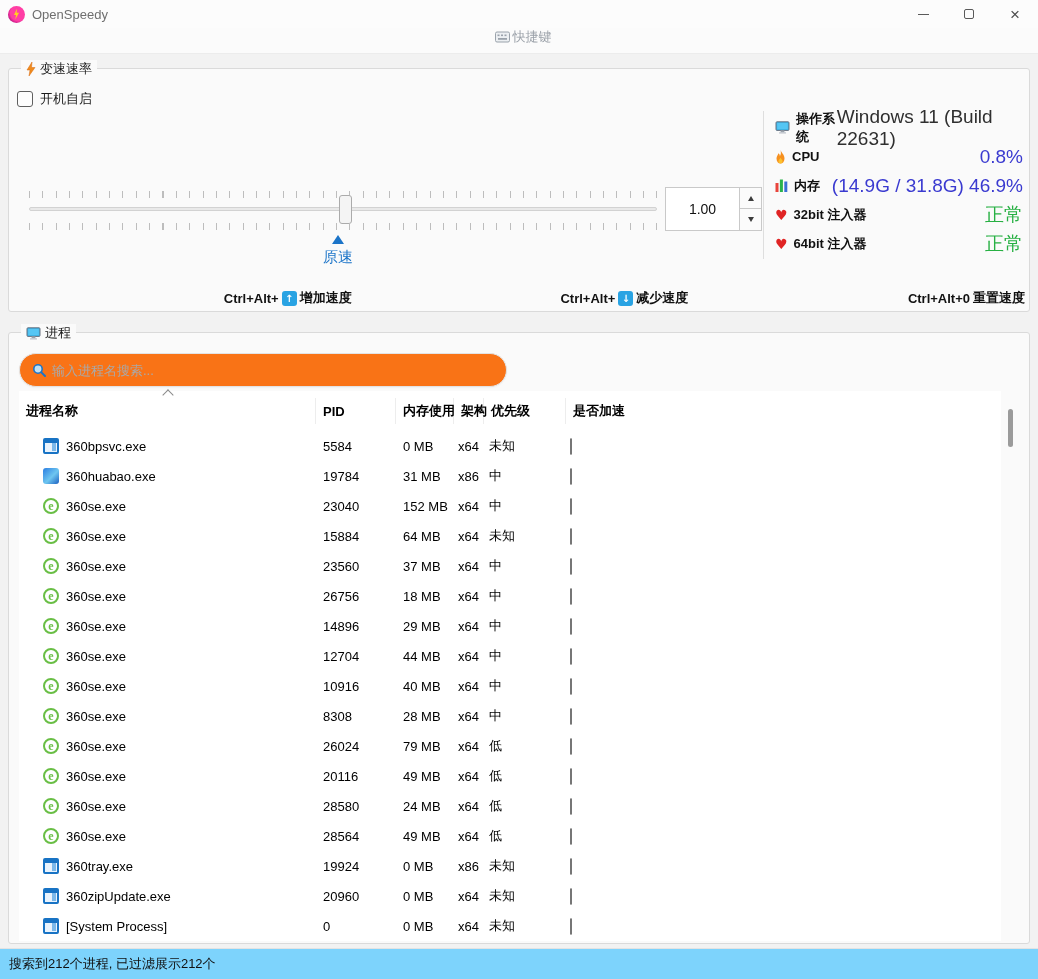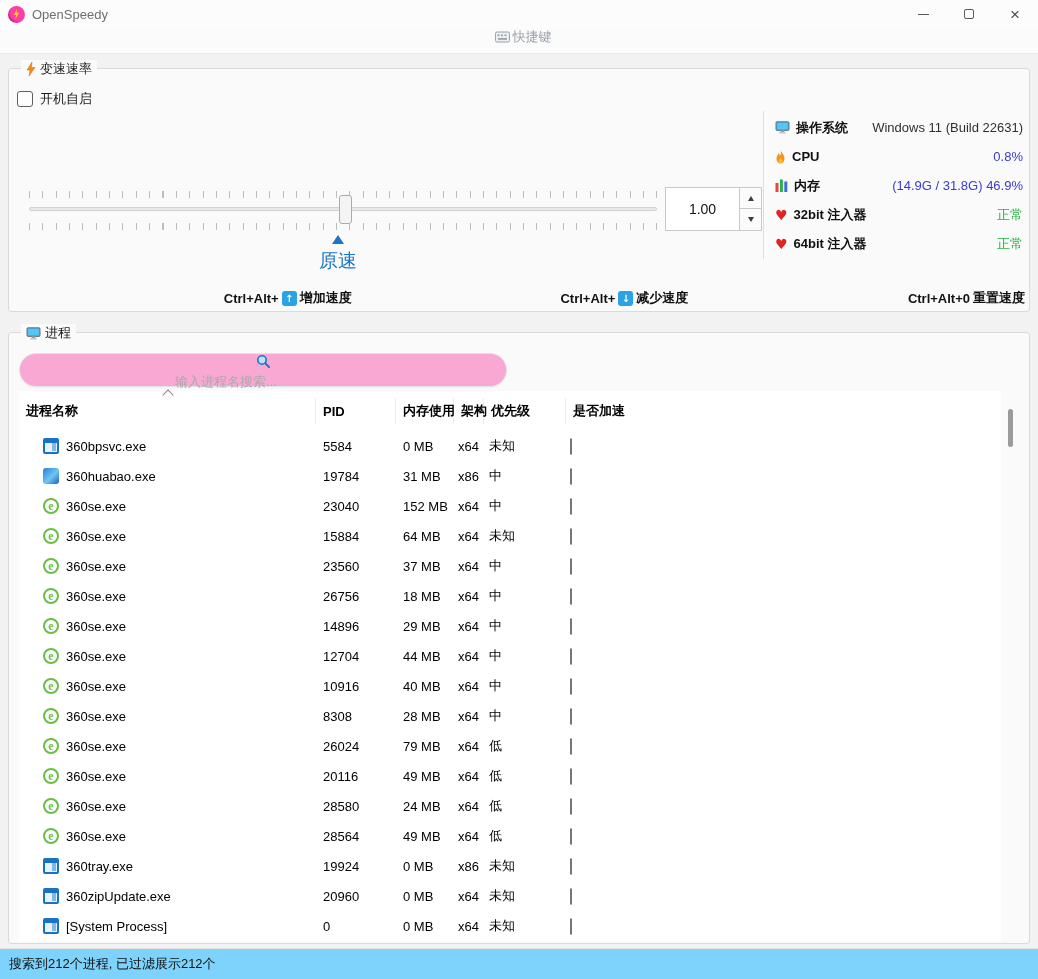--- a/index.html
+++ b/index.html
@@ -41,46 +41,46 @@
 
   .slider { position:absolute; left:20px; top:118px; width:628px; height:46px; }
   .ticks { position:absolute; left:0; width:628px; height:7px;
     background:repeating-linear-gradient(90deg,#bdbdbd 0 1px,transparent 1px 13.35px); }
   .ticks.top { top:4px; } .ticks.bottom { top:36px; }
   .groove { position:absolute; left:0; top:20px; width:628px; height:4px; background:#e9e9e9; border:1px solid #d2d2d2; border-radius:2px; }
   .handle { position:absolute; left:310px; top:8px; width:13px; height:29px; background:#f4f4f4; border:1px solid #ababab; border-radius:3px; }
 
   .origin-marker { position:absolute; left:309px; top:166px; width:40px; text-align:center; }
   .origin-tri { width:0; height:0; margin:0 auto; border-left:6px solid transparent; border-right:6px solid transparent; border-bottom:9px solid #1b74c8; }
-  .origin-label { color:#1b74c8; font-size:19px; margin-top:4px; }
+  .origin-label { color:#1b74c8; font-size:15px; margin-top:4px; }
 
   .spinbox { position:absolute; left:648px; top:118px; height:44px; display:flex;padding-left:8px; }
   .spin-value { width:74px; height:44px; background:#ffffff; border:1px solid #c9c9c9; border-right:none; display:flex; align-items:center; justify-content:center; font-size:14px; color:#111; }
   .spin-btns { display:flex; flex-direction:column; }
   .spin-btn { width:23px; height:22px; background:#fbfbfb; border:1px solid #c9c9c9; display:flex; align-items:center; justify-content:center; }
   .spin-btn + .spin-btn { border-top:none; }
   .tri-up { width:0; height:0; border-left:3.5px solid transparent; border-right:3.5px solid transparent; border-bottom:5px solid #3c3c3c; }
   .tri-down { width:0; height:0; border-left:3.5px solid transparent; border-right:3.5px solid transparent; border-top:5px solid #3c3c3c; }
 
   .vsep { position:absolute; left:754px; top:42px; width:1px; height:148px; background:#dedede; }
 
   .sysinfo { position:absolute; left:766px; top:44px; width:248px; }
   .si-row { height:29px; display:flex; align-items:center; justify-content:space-between; }
   .si-label { display:flex; align-items:center; gap:6px; font-weight:bold; color:#111; font-size:13px; }
-  .si-val { font-size:13px; color:#2f2f2f; }
+  .si-val { font-size:19px; color:#2f2f2f; }
   .si-val.blue { color:#3a3ad0; }
   .si-val.green { color:#27b043; }
   .heart { color:#e02424; font-size:14px; line-height:1; font-family:"DejaVu Sans",sans-serif; }
 
   .hotkeys { position:absolute; left:6px; top:220px; width:1010px; display:flex; }
   .hotkey { flex:1; display:flex; align-items:center; gap:3px; font-weight:600; color:#111; font-size:13px;justify-content:flex-end; }
   .key-arrow { width:15px; height:15px; border-radius:3px; background:#29a3e3; color:#fff; display:inline-flex; align-items:center; justify-content:center; font-size:10px; font-weight:bold; font-family:"DejaVu Sans",sans-serif; }
 
   
-  .searchbox { position:absolute; left:10px; top:20px; width:488px; height:34px; background:#f9a8d4; border:1px solid #e3e3e3; border-radius:17px; display:flex; align-items:center; padding:0 12px; gap:6px; box-shadow:0 1px 2px rgba(0,0,0,0.04);flex-direction:column; }
+  .searchbox { position:absolute; left:10px; top:20px; width:488px; height:34px; background:#f97316; border:1px solid #e3e3e3; border-radius:17px; display:flex; align-items:center; padding:0 12px; gap:6px; box-shadow:0 1px 2px rgba(0,0,0,0.04); }
   .searchbox input { border:none; outline:none; flex:1; font-size:13px; color:#333; background:transparent; font-family:inherit; }
   .searchbox input::placeholder { color:#a9a9a9; }
 
   .table { position:absolute; left:10px; top:58px; width:982px; height:550px; background:#ffffff; }
   .thead { position:relative; display:grid; grid-template-columns:297px 80px 58px 30px 82px 1fr; height:40px; align-items:center; font-weight:bold; color:#000; }
   .th { padding-left:7px; border-right:1px solid #ededed; height:26px; display:flex; align-items:center; white-space:nowrap; }
   .th:first-child { padding-left:14px; }
   .th:last-child { border-right:none; }
   .sort-caret { position:absolute; left:144px; top:-2px; width:12px; height:8px; }
   .sort-caret::before { content:""; position:absolute; left:1px; top:2px; width:7px; height:7px; border-left:1px solid #8a8a8a; border-top:1px solid #8a8a8a; transform:rotate(45deg); }

